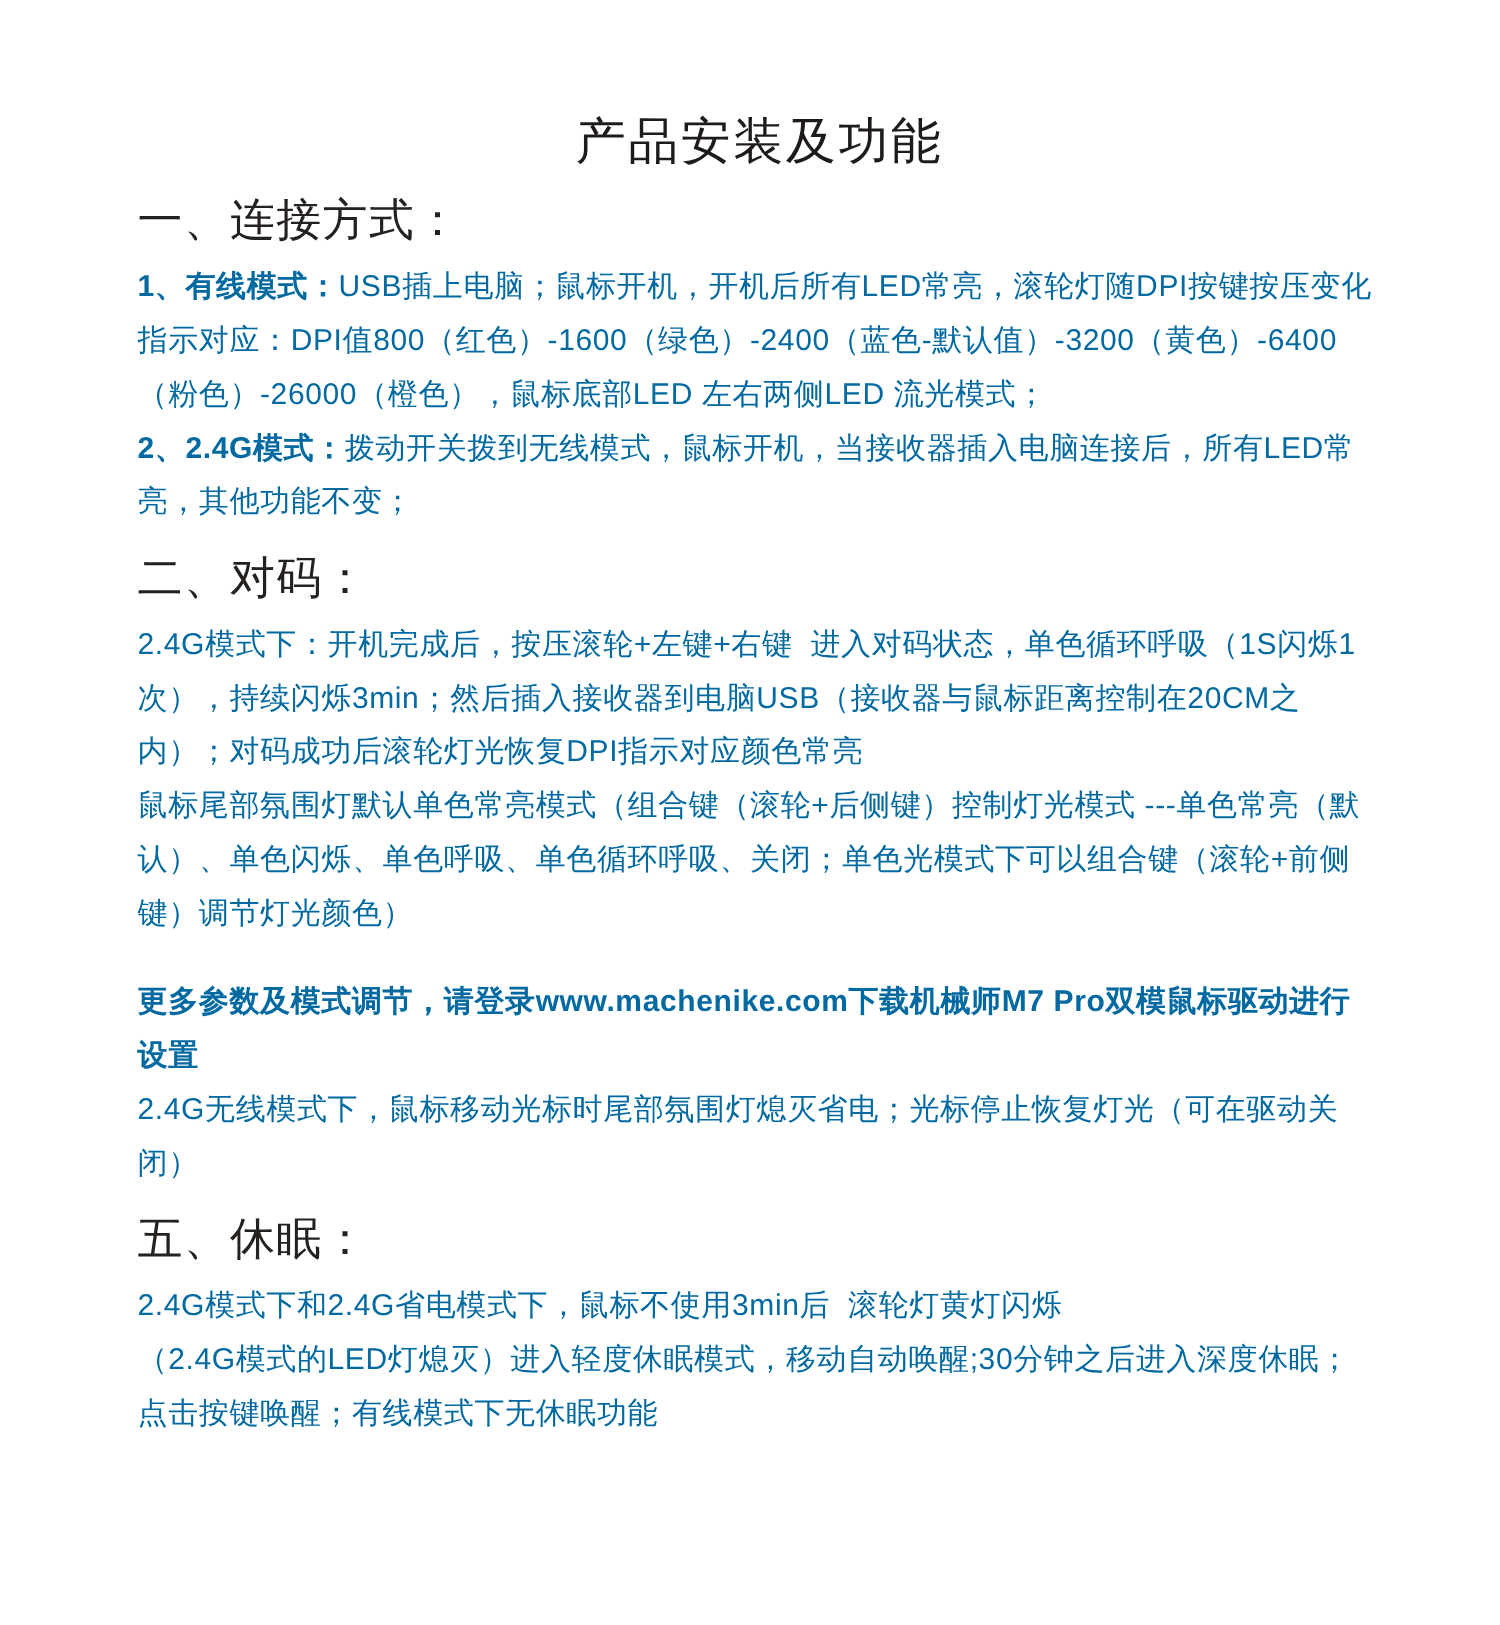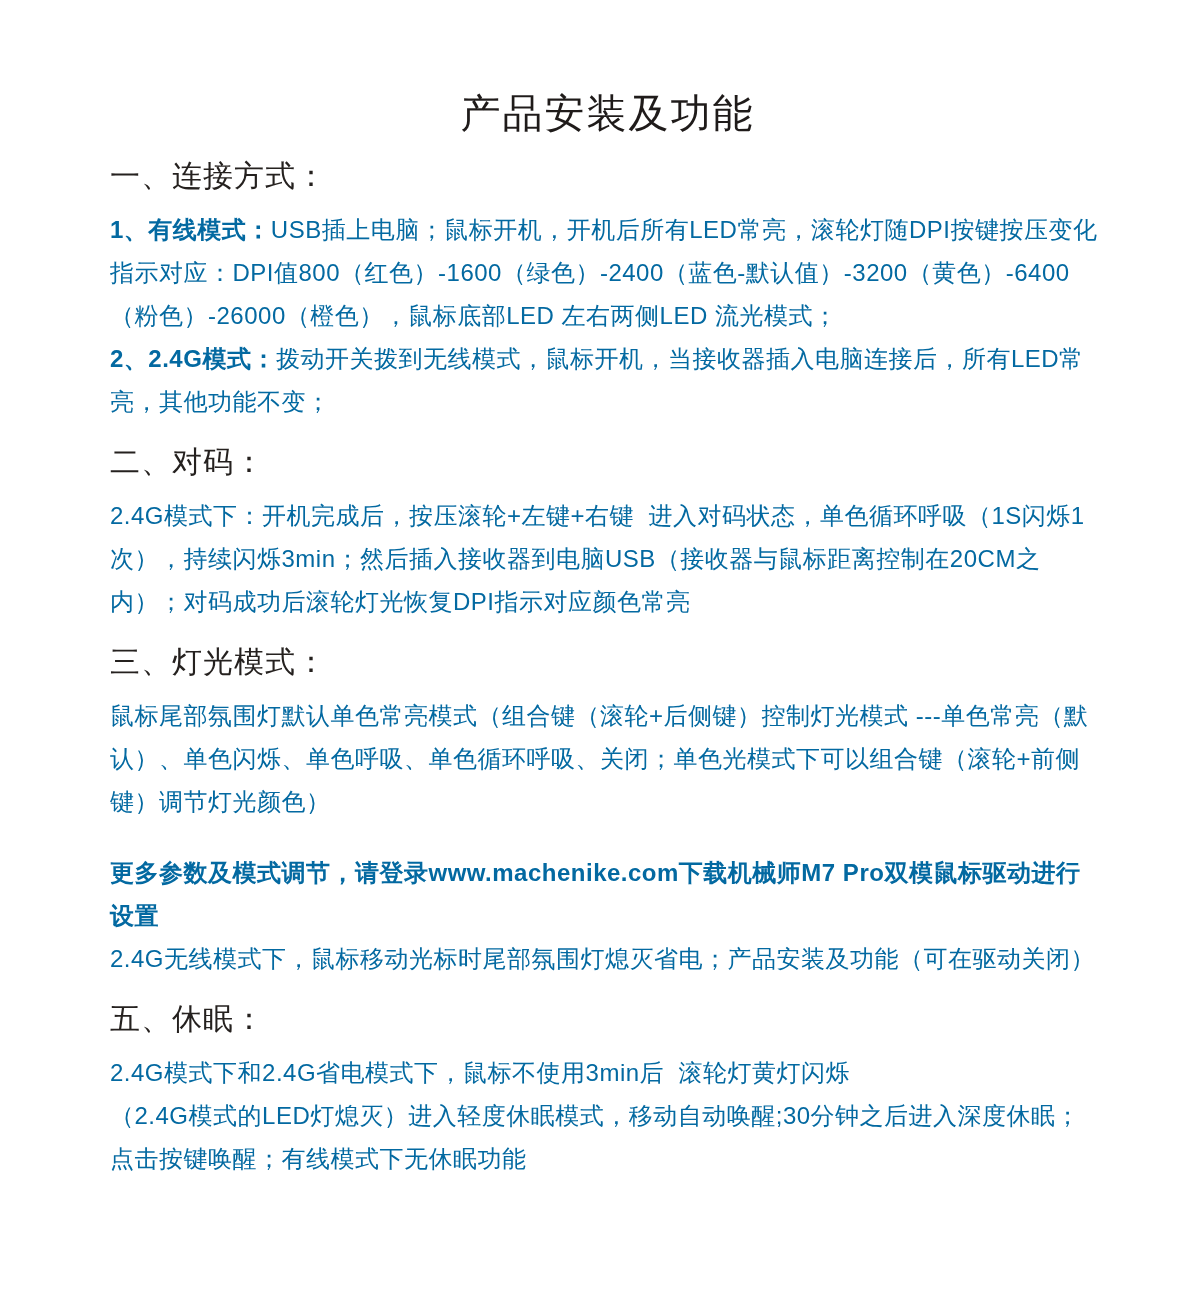--- a/index.html
+++ b/index.html
@@ -20,21 +20,21 @@
   .doc-title {
     font-size: 40px;
     line-height: 47px;
     font-weight: 500;
     letter-spacing: 2px;
     text-align: center;
     margin: 0;
     color: #1f1b1a;
   }
   .sec-heading {
-    font-size: 30px;
+    font-size: 36px;
     line-height: 33px;
     font-weight: 400;
     letter-spacing: 1px;
     margin: 22px 0 16px 0;
     color: #25211f;
   }
   .para {
     font-size: 24px;
     line-height: 43px;
     font-weight: 400;
@@ -62,28 +62,27 @@
   <h2 class="sec-heading">一、连接方式：</h2>
 
   <p class="para"><span class="lead">1、有线模式：</span><span>USB插上电脑；鼠标开机，开机后所有LED常亮，滚轮灯随DPI按键按压变化指示对应：DPI值800（红色）-1600（绿色）-2400（蓝色-默认值）-3200（黄色）-6400（粉色）-26000（橙色），鼠标底部LED 左右两侧LED 流光模式；</span></p>
 
   <p class="para"><span class="lead">2、2.4G模式：</span><span>拨动开关拨到无线模式，鼠标开机，当接收器插入电脑连接后，所有LED常亮，其他功能不变；</span></p>
 
   <h2 class="sec-heading">二、对码：</h2>
 
   <p class="para">2.4G模式下：开机完成后，按压滚轮+左键+右键  进入对码状态，单色循环呼吸（1S闪烁1次），持续闪烁3min；然后插入接收器到电脑USB（接收器与鼠标距离控制在20CM之内）；对码成功后滚轮灯光恢复DPI指示对应颜色常亮</p>
 
-  <h2 class="sec-heading">三、灯光模式：</h2>
 
   <p class="para">鼠标尾部氛围灯默认单色常亮模式（组合键（滚轮+后侧键）控制灯光模式 ---单色常亮（默认）、单色闪烁、单色呼吸、单色循环呼吸、关闭；单色光模式下可以组合键（滚轮+前侧键）调节灯光颜色）</p>
 
   <p class="para bold">更多参数及模式调节，请登录www.machenike.com下载机械师M7 Pro双模鼠标驱动进行设置</p>
 
 
-  <p class="para">2.4G无线模式下，鼠标移动光标时尾部氛围灯熄灭省电；产品安装及功能（可在驱动关闭）</p>
+  <p class="para">2.4G无线模式下，鼠标移动光标时尾部氛围灯熄灭省电；光标停止恢复灯光（可在驱动关闭）</p>
 
   <h2 class="sec-heading">五、休眠：</h2>
 
   <p class="para">2.4G模式下和2.4G省电模式下，鼠标不使用3min后  滚轮灯黄灯闪烁</p>
 
   <p class="para">（2.4G模式的LED灯熄灭）进入轻度休眠模式，移动自动唤醒;30分钟之后进入深度休眠；点击按键唤醒；有线模式下无休眠功能</p>
 
 </div>
 
 </body></html>

